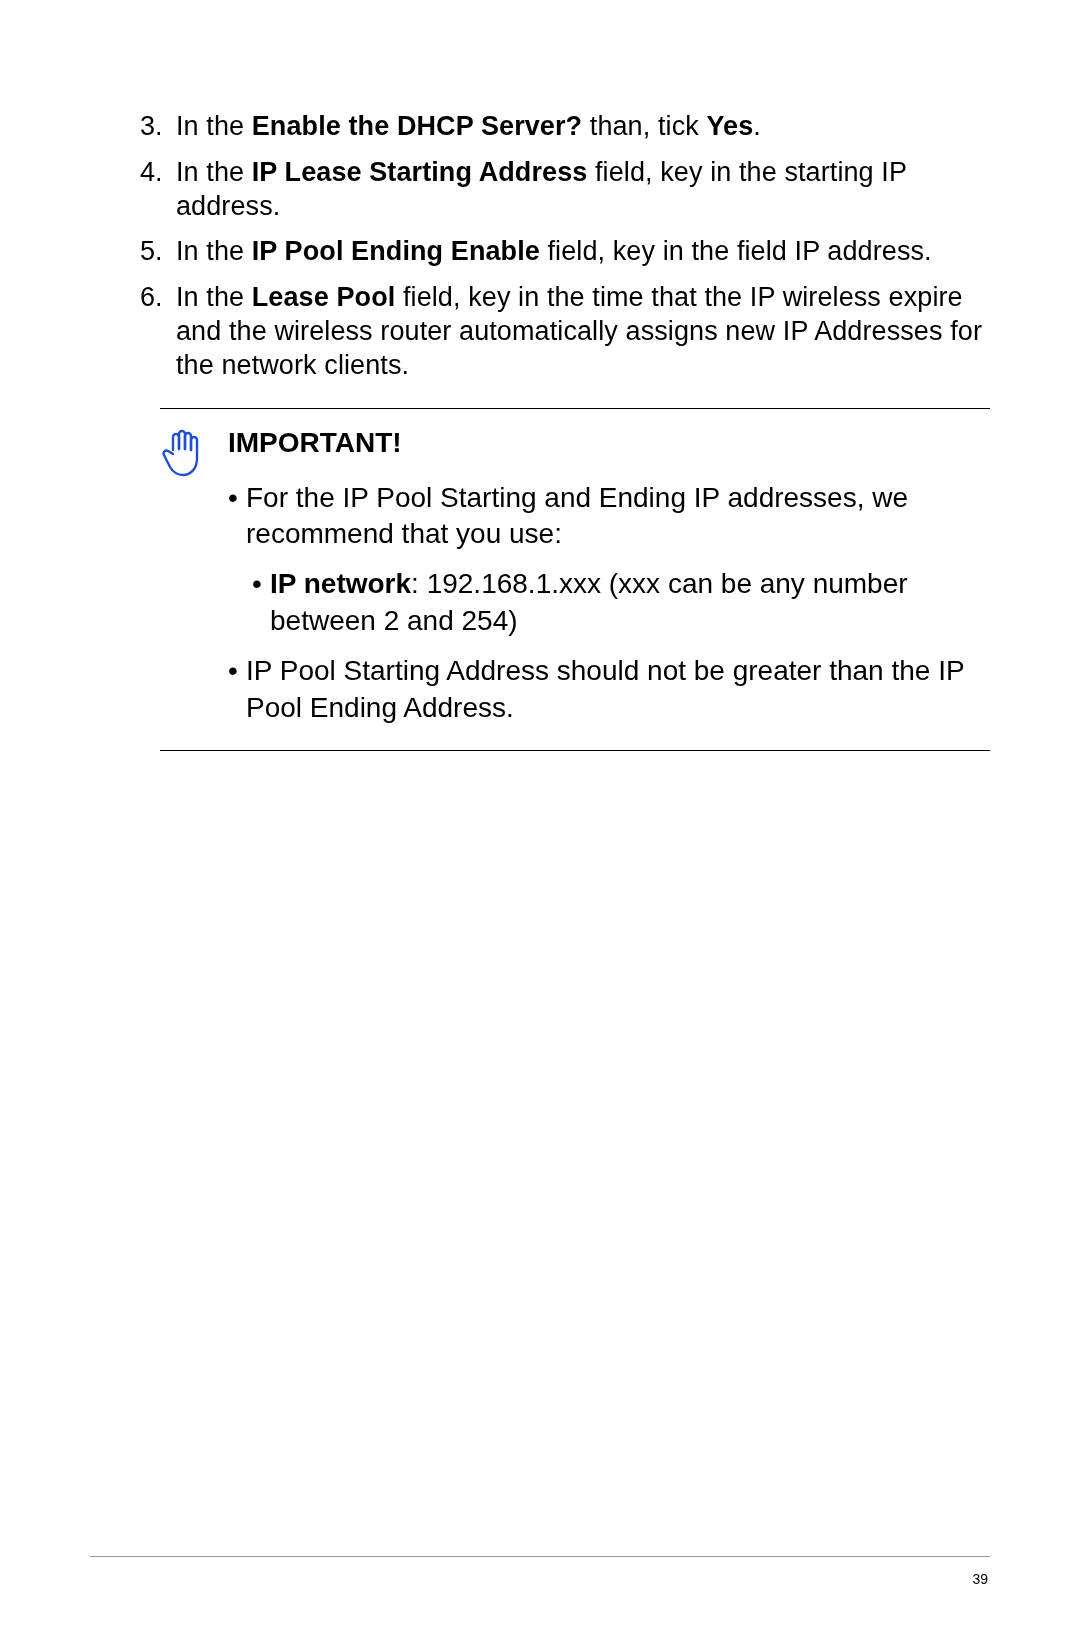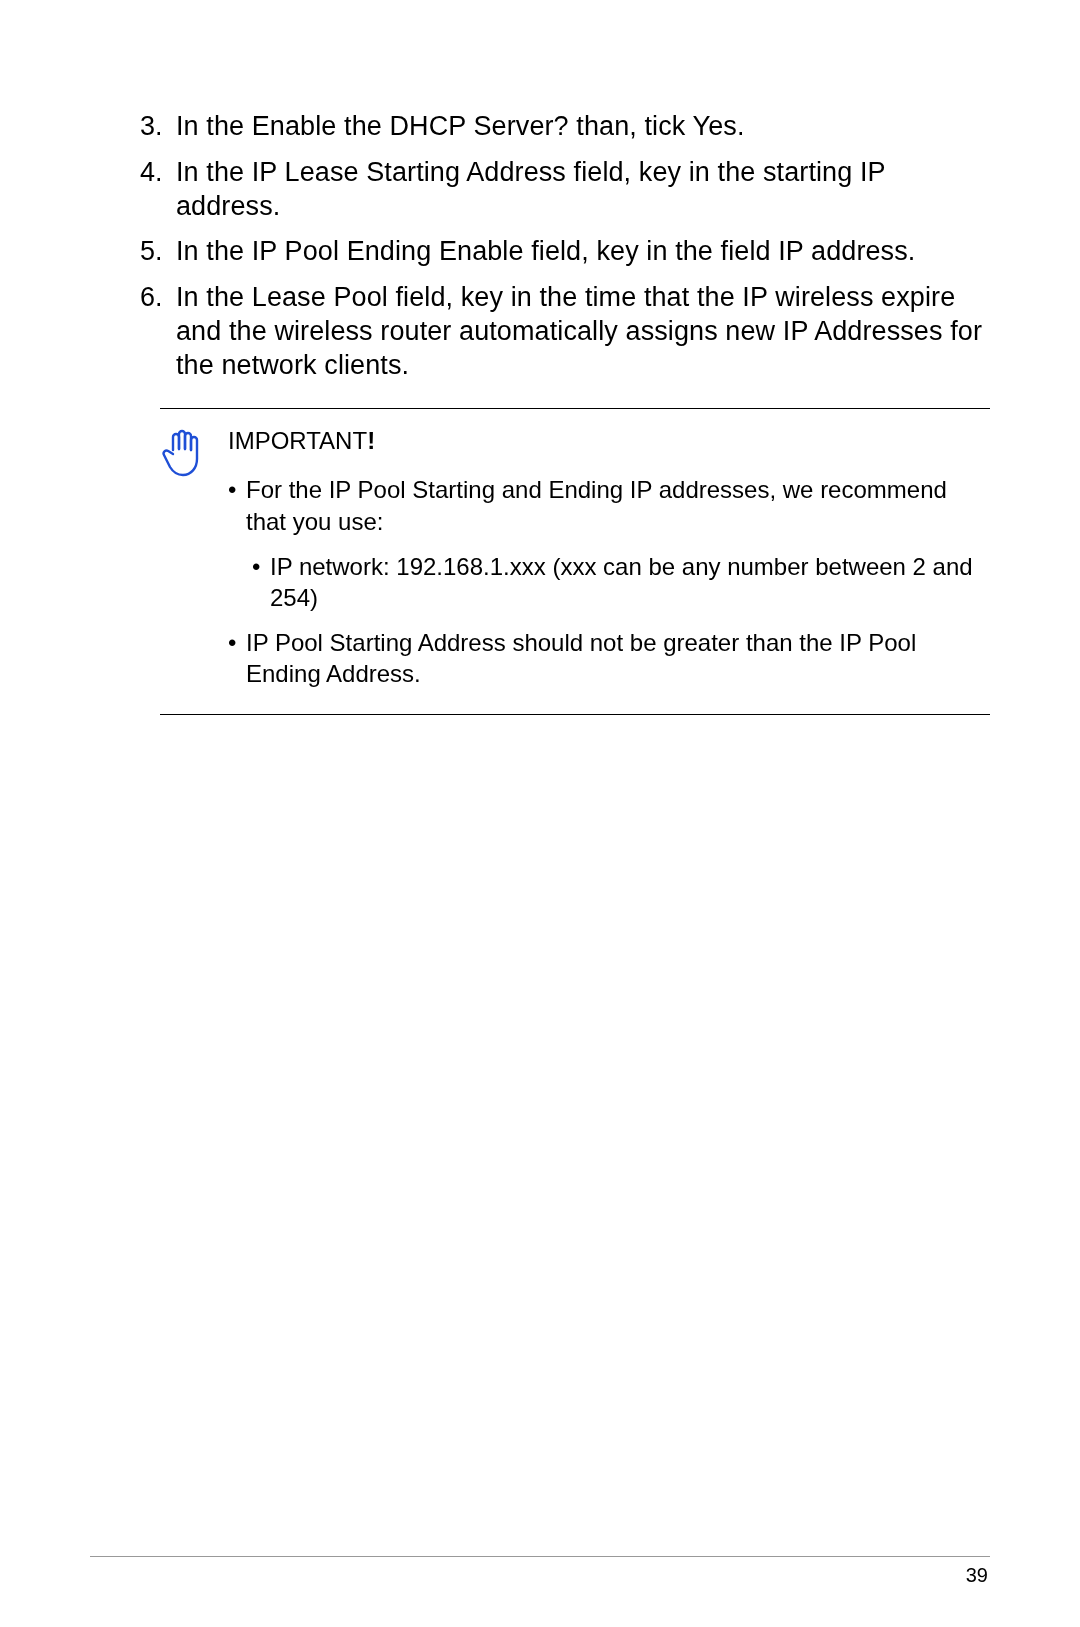--- a/index.html
+++ b/index.html
@@ -25,21 +25,21 @@
     display: flex;
     margin-bottom: 12px;
   }
   .step .num {
     width: 36px;
     flex: 0 0 36px;
   }
   .step .body {
     flex: 1;
   }
-  b { font-weight: 400; }
+  b { font-weight: 700; }
 
   .note-block {
     margin-top: 26px;
     margin-left: 20px;
   }
   .note-block hr {
     border: none;
     border-top: 1px solid #000;
     margin: 0;
   }
@@ -55,21 +55,21 @@
     width: 44px;
     height: 52px;
     stroke: #1f4fd6;
     fill: none;
     stroke-width: 2.4;
     stroke-linecap: round;
     stroke-linejoin: round;
   }
   .note-content {
     flex: 1;
-    font-size: 24px;
+    font-size: 28px;
     line-height: 1.3;
   }
   .note-title {
     font-weight: 700;
     margin-bottom: 18px;
   }
   .note-bullet {
     display: flex;
     margin-bottom: 14px;
   }
@@ -90,21 +90,21 @@
     position: absolute;
     left: 90px;
     right: 90px;
     bottom: 70px;
     border-top: 1px solid #999;
   }
   .page-number {
     position: absolute;
     right: 92px;
     bottom: 40px;
-    font-size: 20px;
+    font-size: 14px;
     color: #000;
   }
 </style>
 </head>
 <body>
 
 <div class="page">
 
   <div class="steps">
 

